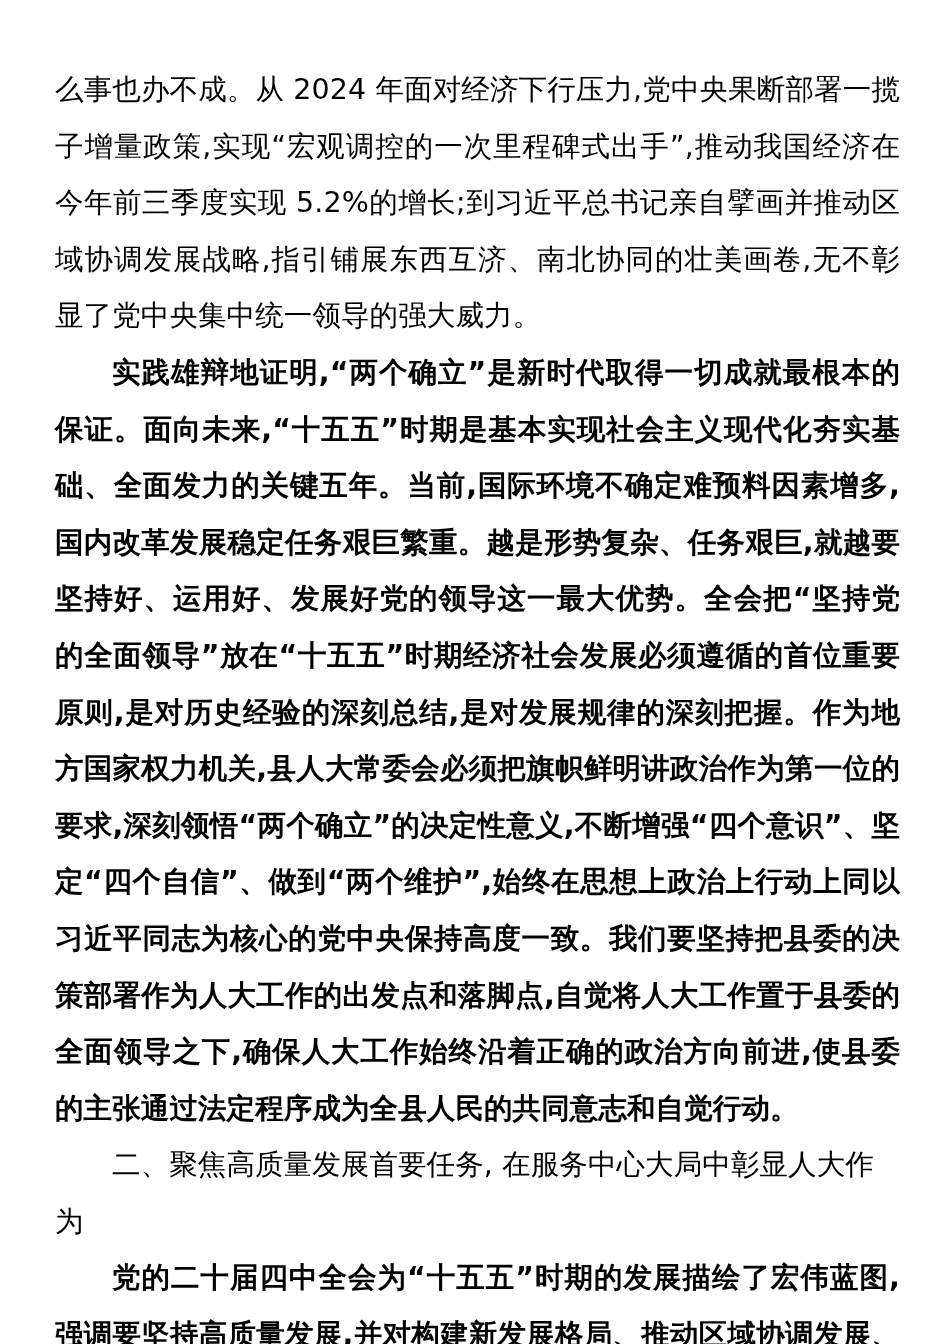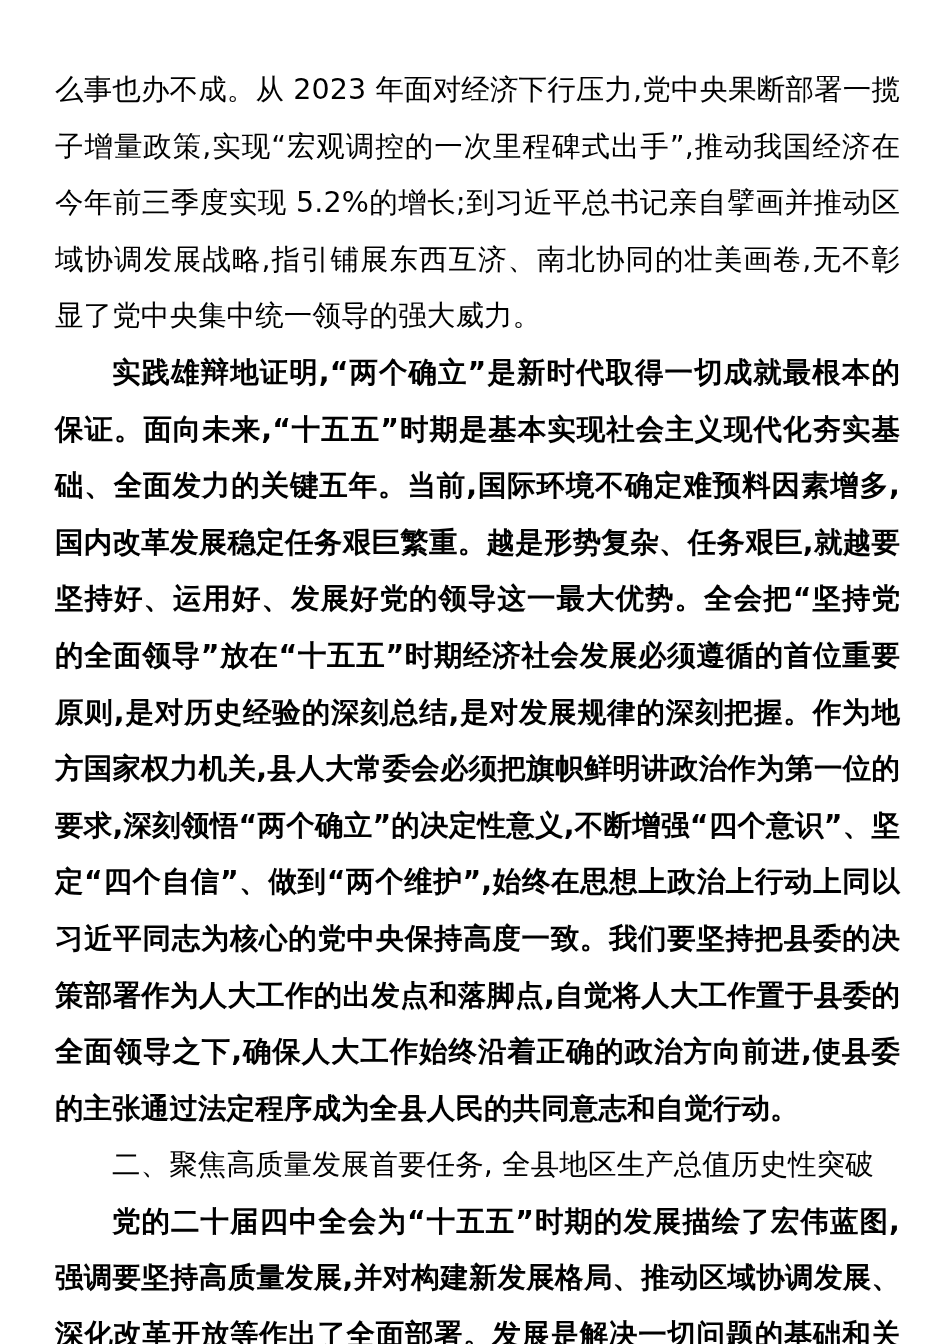--- a/index.html
+++ b/index.html
@@ -65,22 +65,22 @@
     color: #000000;
     font-weight: 400;
   }
 </style>
 </head>
 <body>
 
 <div class="page">
   <div class="doc-body">
 
-    <p class="para">么事也办不成。从 2023 年面对经济下行压力,党中央果断部署一揽子增量政策,实现“宏观调控的一次里程碑式出手”,推动我国经济在今年前三季度实现 5.2%的增长;到习近平总书记亲自擘画并推动区域协调发展战略,指引铺展东西互济、南北协同的壮美画卷,无不彰显了党中央集中统一领导的强大威力。</p>
+    <p class="para">么事也办不成。从 2024 年面对经济下行压力,党中央果断部署一揽子增量政策,实现“宏观调控的一次里程碑式出手”,推动我国经济在今年前三季度实现 5.2%的增长;到习近平总书记亲自擘画并推动区域协调发展战略,指引铺展东西互济、南北协同的壮美画卷,无不彰显了党中央集中统一领导的强大威力。</p>
 
     <p class="para indent">实践雄辩地证明,“两个确立”是新时代取得一切成就最根本的保证。面向未来,“十五五”时期是基本实现社会主义现代化夯实基础、全面发力的关键五年。当前,国际环境不确定难预料因素增多,国内改革发展稳定任务艰巨繁重。越是形势复杂、任务艰巨,就越要坚持好、运用好、发展好党的领导这一最大优势。全会把“坚持党的全面领导”放在“十五五”时期经济社会发展必须遵循的首位重要原则,是对历史经验的深刻总结,是对发展规律的深刻把握。作为地方国家权力机关,县人大常委会必须把旗帜鲜明讲政治作为第一位的要求,深刻领悟“两个确立”的决定性意义,不断增强“四个意识”、坚定“四个自信”、做到“两个维护”,始终在思想上政治上行动上同以习近平同志为核心的党中央保持高度一致。我们要坚持把县委的决策部署作为人大工作的出发点和落脚点,自觉将人大工作置于县委的全面领导之下,确保人大工作始终沿着正确的政治方向前进,使县委的主张通过法定程序成为全县人民的共同意志和自觉行动。</p>
 
-    <p class="heading">二、聚焦高质量发展首要任务, 全县地区生产总值历史性突破</p>
+    <p class="heading">二、聚焦高质量发展首要任务, 在服务中心大局中彰显人大作为</p>
 
     <p class="para indent">党的二十届四中全会为“十五五”时期的发展描绘了宏伟蓝图,强调要坚持高质量发展,并对构建新发展格局、推动区域协调发展、深化改革开放等作出了全面部署。发展是解决一切问题的基础和关键。近年来,在县委的坚强领导下,我们顶住压力、克难奋进,全县经济社会发展保持了稳中有进的良好态势。2024 年,全县地区生产总值历史性突破 500 亿元大关,三次产业结构持续优化。进入 2025 年,全县经济延续回升向好态势,前三季度,一般公共预算收</p>
 
   </div>
 </div>
 
 </body></html>

